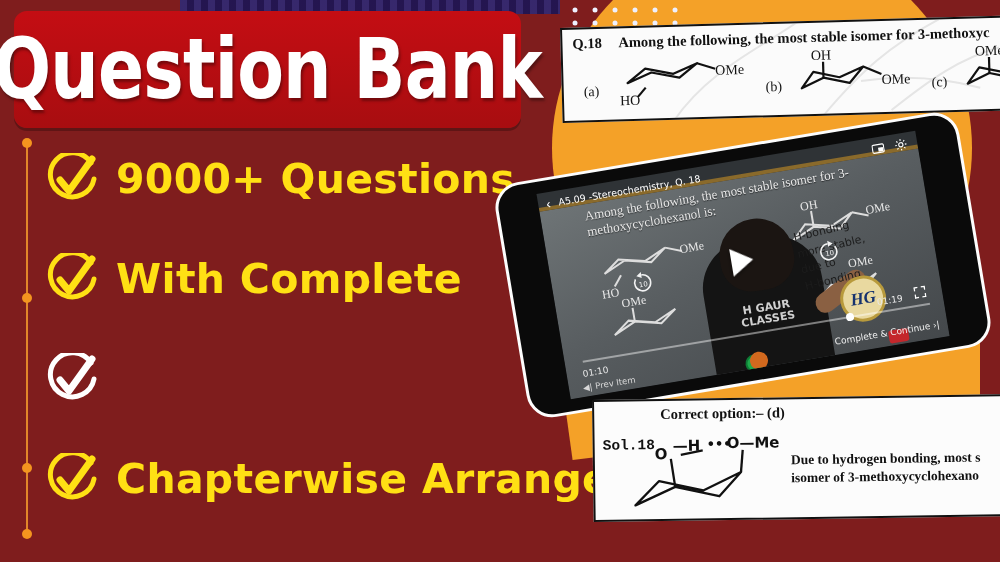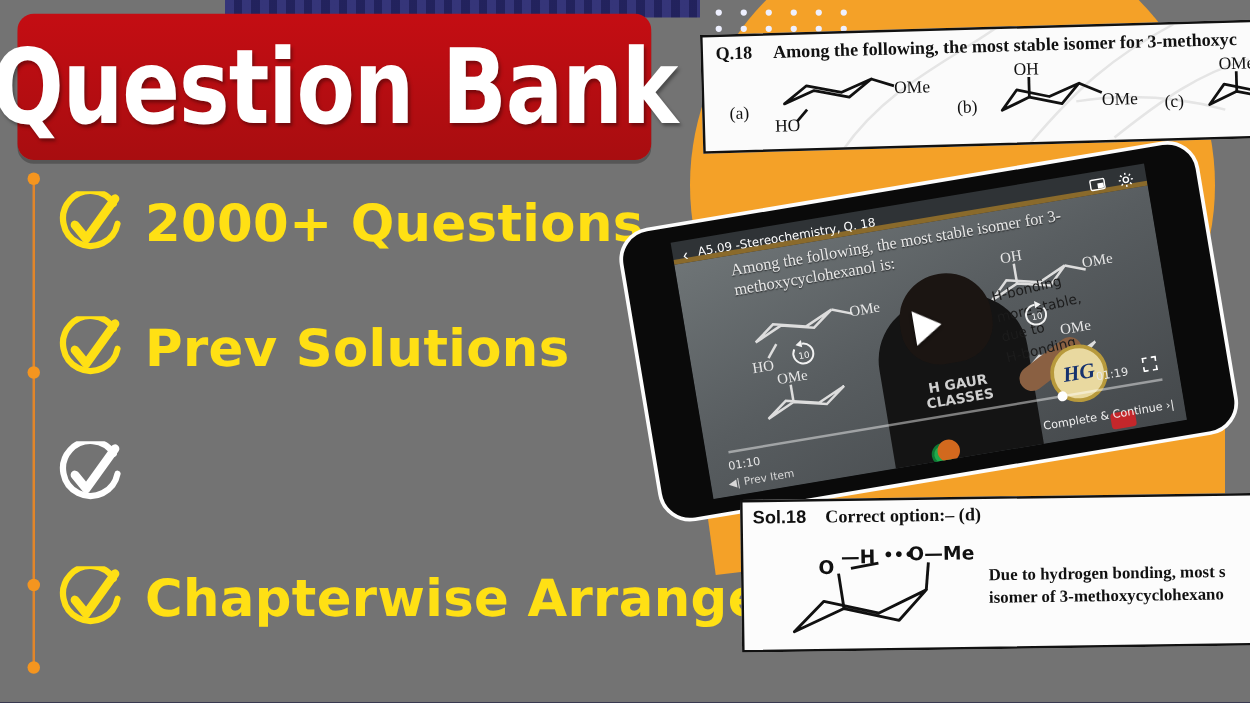--- a/index.html
+++ b/index.html
@@ -1,19 +1,19 @@
 <!DOCTYPE html>
 <html><head>
 <meta charset="utf-8">
 <style>
   html,body{margin:0;padding:0;background:#0d0d35;}
   *{box-sizing:border-box;}
   .stage{
     position:relative;width:1000px;height:562px;overflow:hidden;
-    background:#737373;
+    background:#7f1d1d;
     font-family:"Liberation Sans",sans-serif;
   }
 
   
   .top-dashes{
     position:absolute;left:180px;top:0;width:380px;height:14px;
     background:repeating-linear-gradient(90deg,#2a2a7a 0 7px,#141459 7px 14px);
     opacity:.85;
   }
 
@@ -81,21 +81,21 @@
     position:absolute;inset:0;opacity:.13;pointer-events:none;
   }
 
   
   .scard{
     position:absolute;left:592px;top:400px;width:440px;height:122px;
     background:#fcfcfc;border:2px solid #111;
     transform:rotate(-0.8deg);transform-origin:left top;overflow:hidden;
   }
   .scard .srow{display:flex;align-items:flex-start;padding:5px 0 0 8px;}
-  .scard .snum{font-family:Liberation Sans, sans-serif;font-size:14.5px;font-weight:700;color:#111;flex:0 0 58px;}
+  .scard .snum{font-family:Liberation Mono, monospace;font-size:14.5px;font-weight:700;color:#111;flex:0 0 58px;margin-top:31px;}
   .scard .stitle{font-family:"Liberation Serif",serif;font-size:14.5px;font-weight:700;color:#111;}
   .scard .sbody{
     position:absolute;left:196px;top:52px;width:250px;
     font-family:"Liberation Serif",serif;font-size:13.5px;font-weight:700;
     color:#111;line-height:1.35;
   }
 
   
   .phone{
     position:absolute;left:508px;top:146px;width:470px;height:238px;
@@ -209,31 +209,31 @@
 
   <div class="features">
 
     <div class="feat yellow">
       <span class="chk">
         <svg viewBox="0 0 52 52">
           <path d="M45 10 A22 22 0 1 0 48 26" fill="none" stroke="#ffe014" stroke-width="5" stroke-linecap="round"></path>
           <path d="M14 27 L23 38 L46 6" fill="none" stroke="#ffe014" stroke-width="7" stroke-linecap="round" stroke-linejoin="round"></path>
         </svg>
       </span>
-      <span class="lbl">2000+ Questions</span>
+      <span class="lbl">9000+ Questions</span>
     </div>
 
     <div class="feat yellow">
       <span class="chk">
         <svg viewBox="0 0 52 52">
           <path d="M45 10 A22 22 0 1 0 48 26" fill="none" stroke="#ffe014" stroke-width="5" stroke-linecap="round"></path>
           <path d="M14 27 L23 38 L46 6" fill="none" stroke="#ffe014" stroke-width="7" stroke-linecap="round" stroke-linejoin="round"></path>
         </svg>
       </span>
-      <span class="lbl">Prev Solutions</span>
+      <span class="lbl">With Complete</span>
     </div>
 
     <div class="feat white">
       <span class="chk">
         <svg viewBox="0 0 52 52">
           <path d="M45 10 A22 22 0 1 0 48 26" fill="none" stroke="#ffffff" stroke-width="5" stroke-linecap="round"></path>
           <path d="M14 27 L23 38 L46 6" fill="none" stroke="#ffffff" stroke-width="7" stroke-linecap="round" stroke-linejoin="round"></path>
         </svg>
       </span>
     </div>

